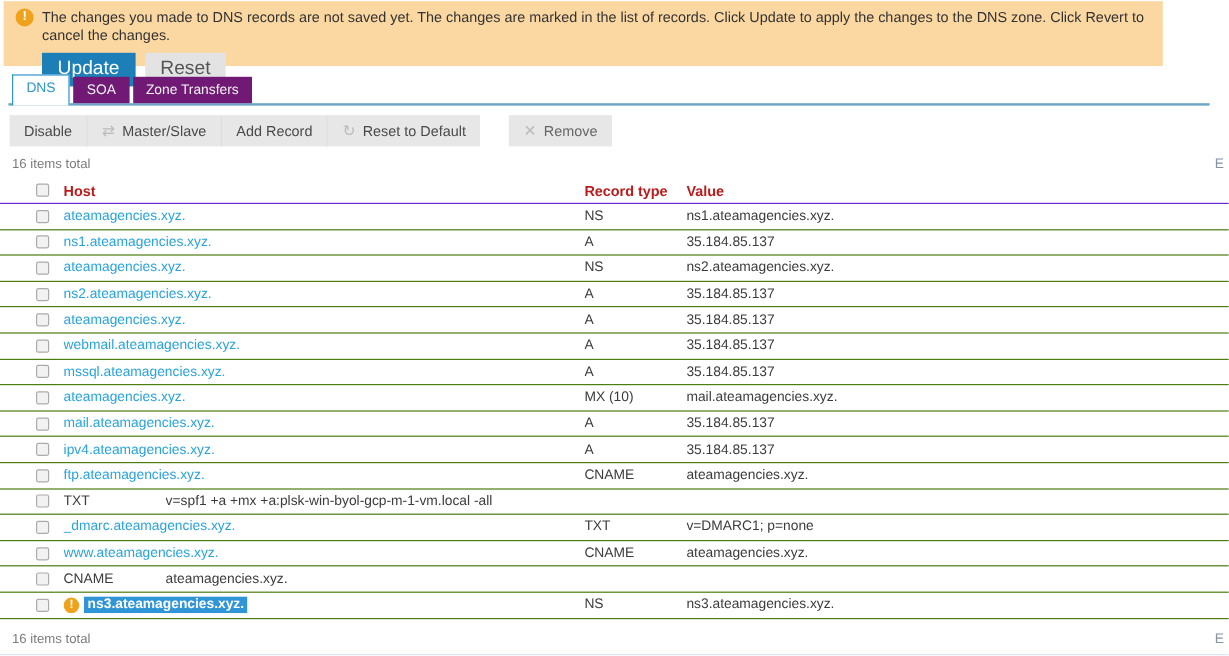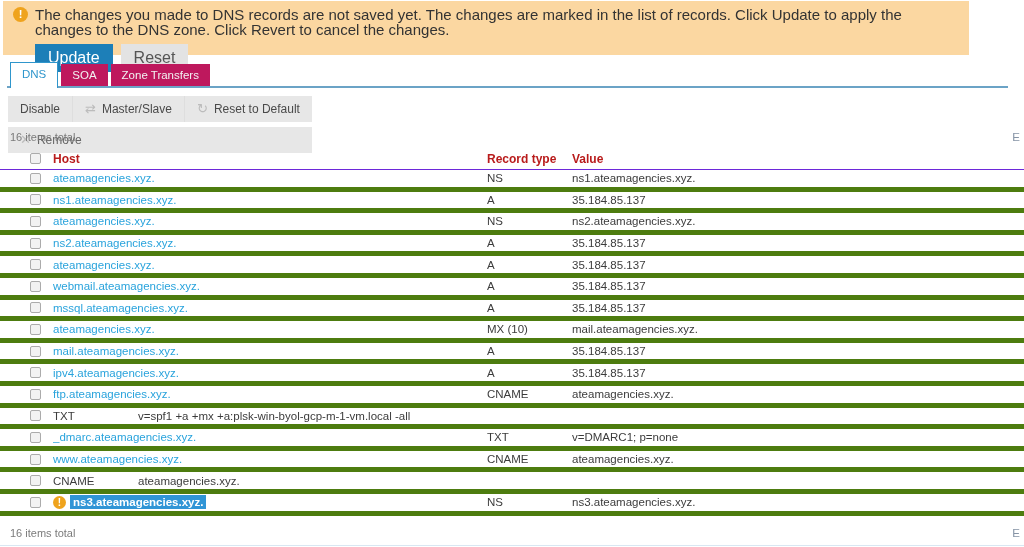--- a/index.html
+++ b/index.html
@@ -7,56 +7,56 @@
     font-family:"Liberation Sans","DejaVu Sans",sans-serif; }
   .page { position:relative; width:1024px; height:547px; background:#fff; }
 
   
   .banner { position:absolute; left:3px; top:1px; width:966px; height:54px;
     background:#fbd7a1; padding:6px 10px; }
   .banner-row { display:flex; align-items:flex-start; }
   .warn-icon { width:15px; height:15px; border-radius:50%; background:#efa31d;
     color:#fff; font-weight:bold; font-size:11px; line-height:15px; text-align:center;
     flex:0 0 15px; margin-top:0; }
-  .banner-text { font-size:15px; color:#333; margin-left:7px; line-height:15px; }
+  .banner-text { font-size:12px; color:#333; margin-left:7px; line-height:15px; }
   .banner-buttons { margin:7px 0 0 22px; display:flex; gap:8px; }
   .btn { font-family:inherit; font-size:16px; padding:5px 13px; border:none; cursor:pointer; }
   .btn-primary { background:#1d7fb8; color:#fff; }
   .btn-secondary { background:#e3e3e3; color:#555; }
 
   
   .tabbar { position:absolute; left:7px; right:16px; top:62px; display:flex;
     align-items:flex-end; border-bottom:2px solid #6ba3c6; }
-  .tab { background:#be185d; color:#f2f2f2; font-size:11.5px; padding:5px 11px 5px;
+  .tab { background:#701a75; color:#f2f2f2; font-size:11.5px; padding:5px 11px 5px;
     margin:0 3px 0 0; cursor:pointer; }
   .tab:first-child { margin-left:3px; }
   .tab.active { background:#fff; color:#2f96cc; border:1px solid #2f96cc;
     border-bottom:none; margin-bottom:-2px; padding-bottom:8px; }
 
   
-  .toolbar { position:absolute; left:8px; top:96px; display:flex; gap:5px;flex-direction:column; }
+  .toolbar { position:absolute; left:8px; top:96px; display:flex; gap:24px; }
   .btn-group { display:flex; background:#e7e7e7; }
   .tbtn { font-family:inherit; font-size:12px; color:#4a4a4a; background:transparent;
     border:none; padding:6px 12px; cursor:pointer; display:flex; align-items:center; gap:6px; }
   .btn-group .tbtn + .tbtn { border-left:1px solid #dedede; }
   .ticon { color:#bcbcbc; font-size:13px; line-height:12px; }
   .tbtn.disabled { color:#666; }
 
   
   .list-meta { position:absolute; left:10px; right:2px; font-size:11px; color:#7b7b7b; }
   .list-meta.top { top:131px; }
   .list-meta.bottom { top:527px; }
   .pag-e { position:absolute; right:2px; top:0; color:#8593a5; font-size:11.5px; cursor:pointer; }
 
   
   .tbl { position:absolute; left:0; right:0; top:148px; }
   .trow, .thead { display:flex; align-items:center; }
   .thead { height:22px; border-bottom:1px solid #6d28d9; font-size:12px; color:#b91c1c;
     font-weight:600; }
-  .trow { height:21.6px; border-bottom:5px solid #4d7c0f; font-size:11.5px; color:#3c3c3c; }
+  .trow { height:21.6px; border-bottom:1px solid #4d7c0f; font-size:11.5px; color:#3c3c3c; }
   .cell-check { width:53px; padding-left:30px; display:flex; align-items:center; }
   .checkbox { width:11px; height:11px; background:#f2f2f2; border:1px solid #ababab;
     border-radius:2px; display:inline-block; cursor:pointer; }
   .cell-host { width:434px; display:flex; align-items:center; overflow:hidden; white-space:nowrap; }
   .cell-type { width:85px; overflow:hidden; white-space:nowrap; }
   .cell-value { flex:1; overflow:hidden; white-space:nowrap; }
   .host-link { color:#29a3dc; text-decoration:none; cursor:pointer; }
   .host-link.modified { background:#3095d6; color:#fff; font-weight:bold; padding:1px 3px; }
   .row-warn { width:13px; height:13px; border-radius:50%; background:#efa31d; color:#fff;
     font-weight:bold; font-size:10px; line-height:13px; text-align:center; margin-right:4px;
@@ -89,20 +89,23 @@
   <div class="toolbar">
     <div class="btn-group">
       <button class="tbtn">
         <span>Disable</span>
       </button>
       <button class="tbtn">
         <span class="ticon">⇄</span>
         <span>Master/Slave</span>
       </button>
       <button class="tbtn">
+        <span>Add Record</span>
+      </button>
+      <button class="tbtn">
         <span class="ticon">↻</span>
         <span>Reset to Default</span>
       </button>
     </div>
     <div class="btn-group">
       <button class="tbtn disabled">
         <span class="ticon">✕</span>
         <span>Remove</span>
       </button>
     </div>

